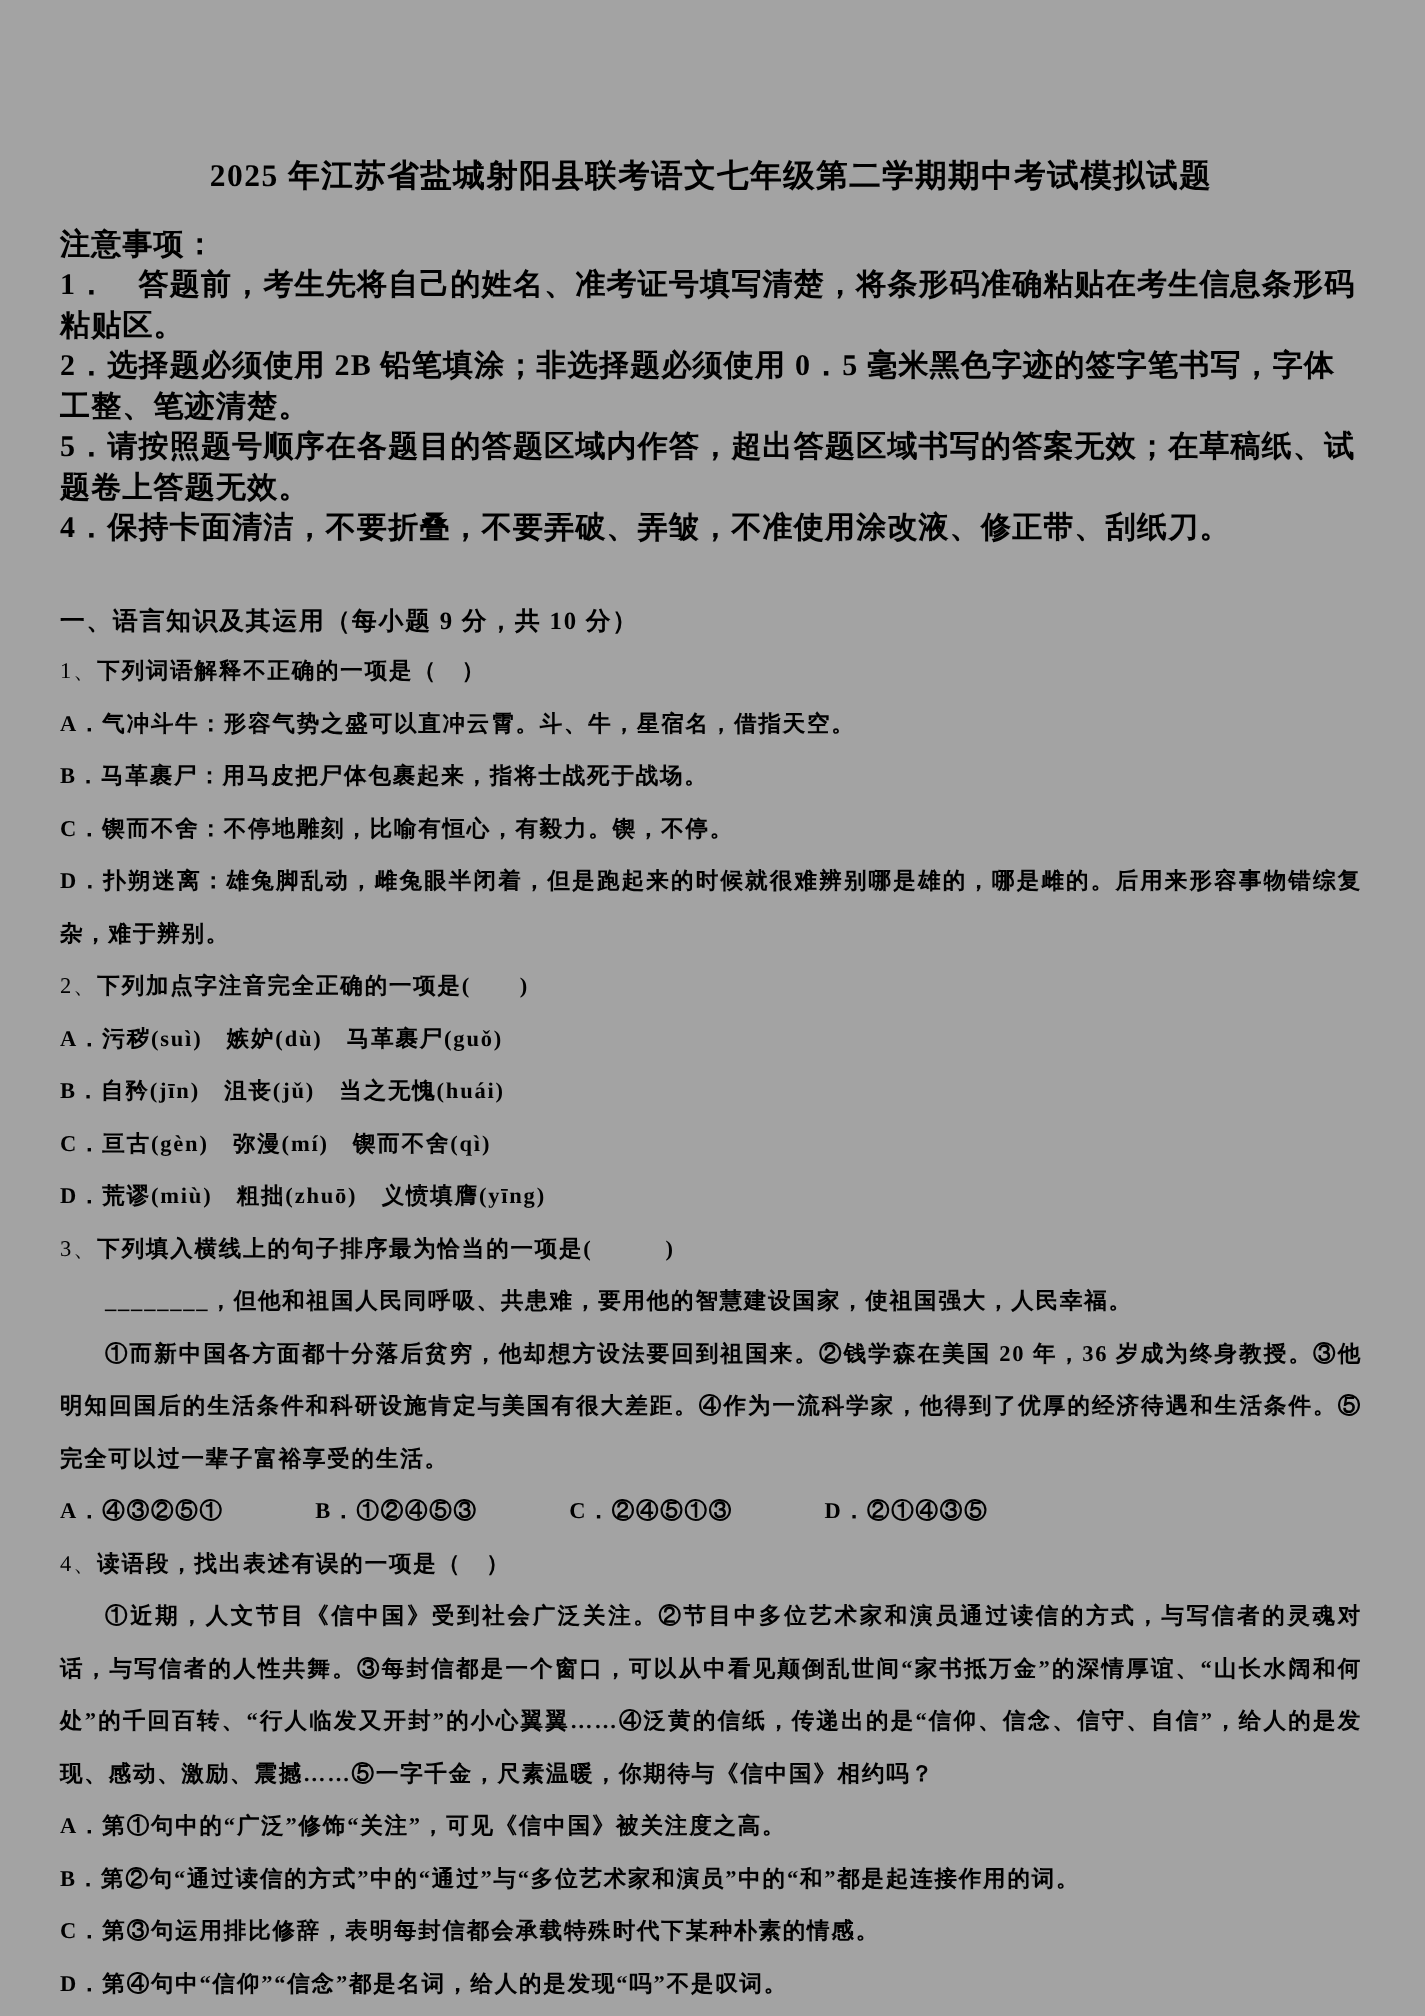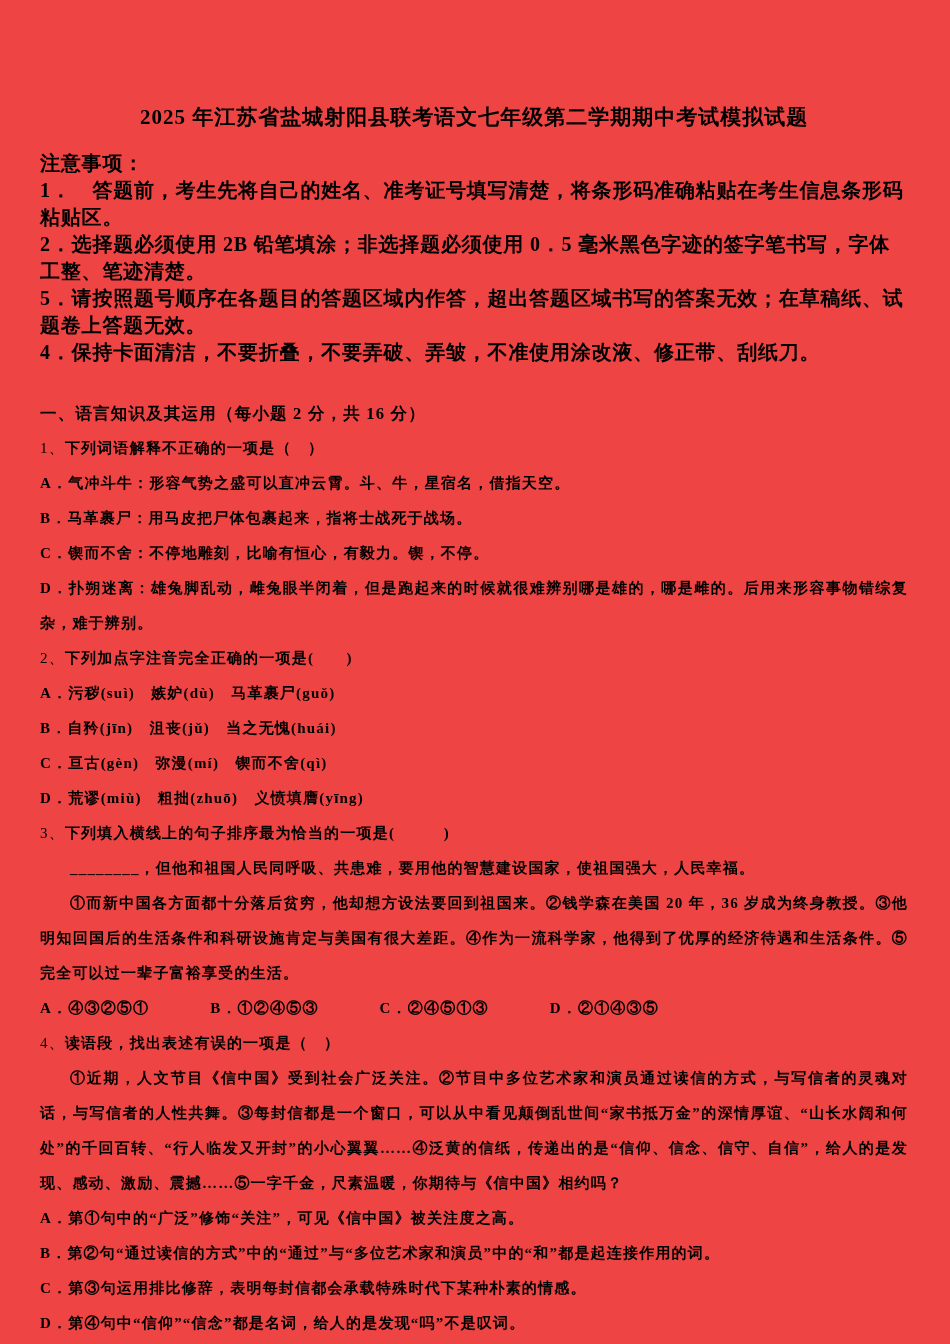--- a/index.html
+++ b/index.html
@@ -6,21 +6,21 @@
     margin: 0;
     padding: 0;
     background: #ffffff;
   }
   .page {
     position: relative;
     width: 950px;
     height: 1344px;
     box-sizing: border-box;
     padding: 102px 42px 0 40px;
-    background: #ef4444;
+    background: #a3a3a3;
     color: #000000;
     font-family: "Liberation Serif", "DejaVu Serif", serif;
     font-weight: 700;
     overflow: hidden;
   }
   .title {
     margin: 0 0 18px 0;
     font-size: 21px;
     line-height: 30px;
     text-align: center;
@@ -71,21 +71,21 @@
   <h1 class="title">2025 年江苏省盐城射阳县联考语文七年级第二学期期中考试模拟试题</h1>
 
   <div class="notice">
     <p>注意事项：</p>
     <p>1．　答题前，考生先将自己的姓名、准考证号填写清楚，将条形码准确粘贴在考生信息条形码粘贴区。</p>
     <p>2．选择题必须使用 2B 铅笔填涂；非选择题必须使用 0．5 毫米黑色字迹的签字笔书写，字体工整、笔迹清楚。</p>
     <p>5．请按照题号顺序在各题目的答题区域内作答，超出答题区域书写的答案无效；在草稿纸、试题卷上答题无效。</p>
     <p>4．保持卡面清洁，不要折叠，不要弄破、弄皱，不准使用涂改液、修正带、刮纸刀。</p>
   </div>
 
-  <div class="section-heading">一、语言知识及其运用（每小题 2 分，共 16 分）</div>
+  <div class="section-heading">一、语言知识及其运用（每小题 9 分，共 10 分）</div>
 
   <div class="qblock">
     <p class="stem"><span class="qnum">1、</span><span>下列词语解释不正确的一项是（　）</span></p>
     <p class="option"><span>A．</span><span>气冲斗牛：形容气势之盛可以直冲云霄。斗、牛，星宿名，借指天空。</span></p>
     <p class="option"><span>B．</span><span>马革裹尸：用马皮把尸体包裹起来，指将士战死于战场。</span></p>
     <p class="option"><span>C．</span><span>锲而不舍：不停地雕刻，比喻有恒心，有毅力。锲，不停。</span></p>
     <p class="option"><span>D．</span><span>扑朔迷离：雄兔脚乱动，雌兔眼半闭着，但是跑起来的时候就很难辨别哪是雄的，哪是雌的。后用来形容事物错综复杂，难于辨别。</span></p>
   </div>
 
   <div class="qblock">

